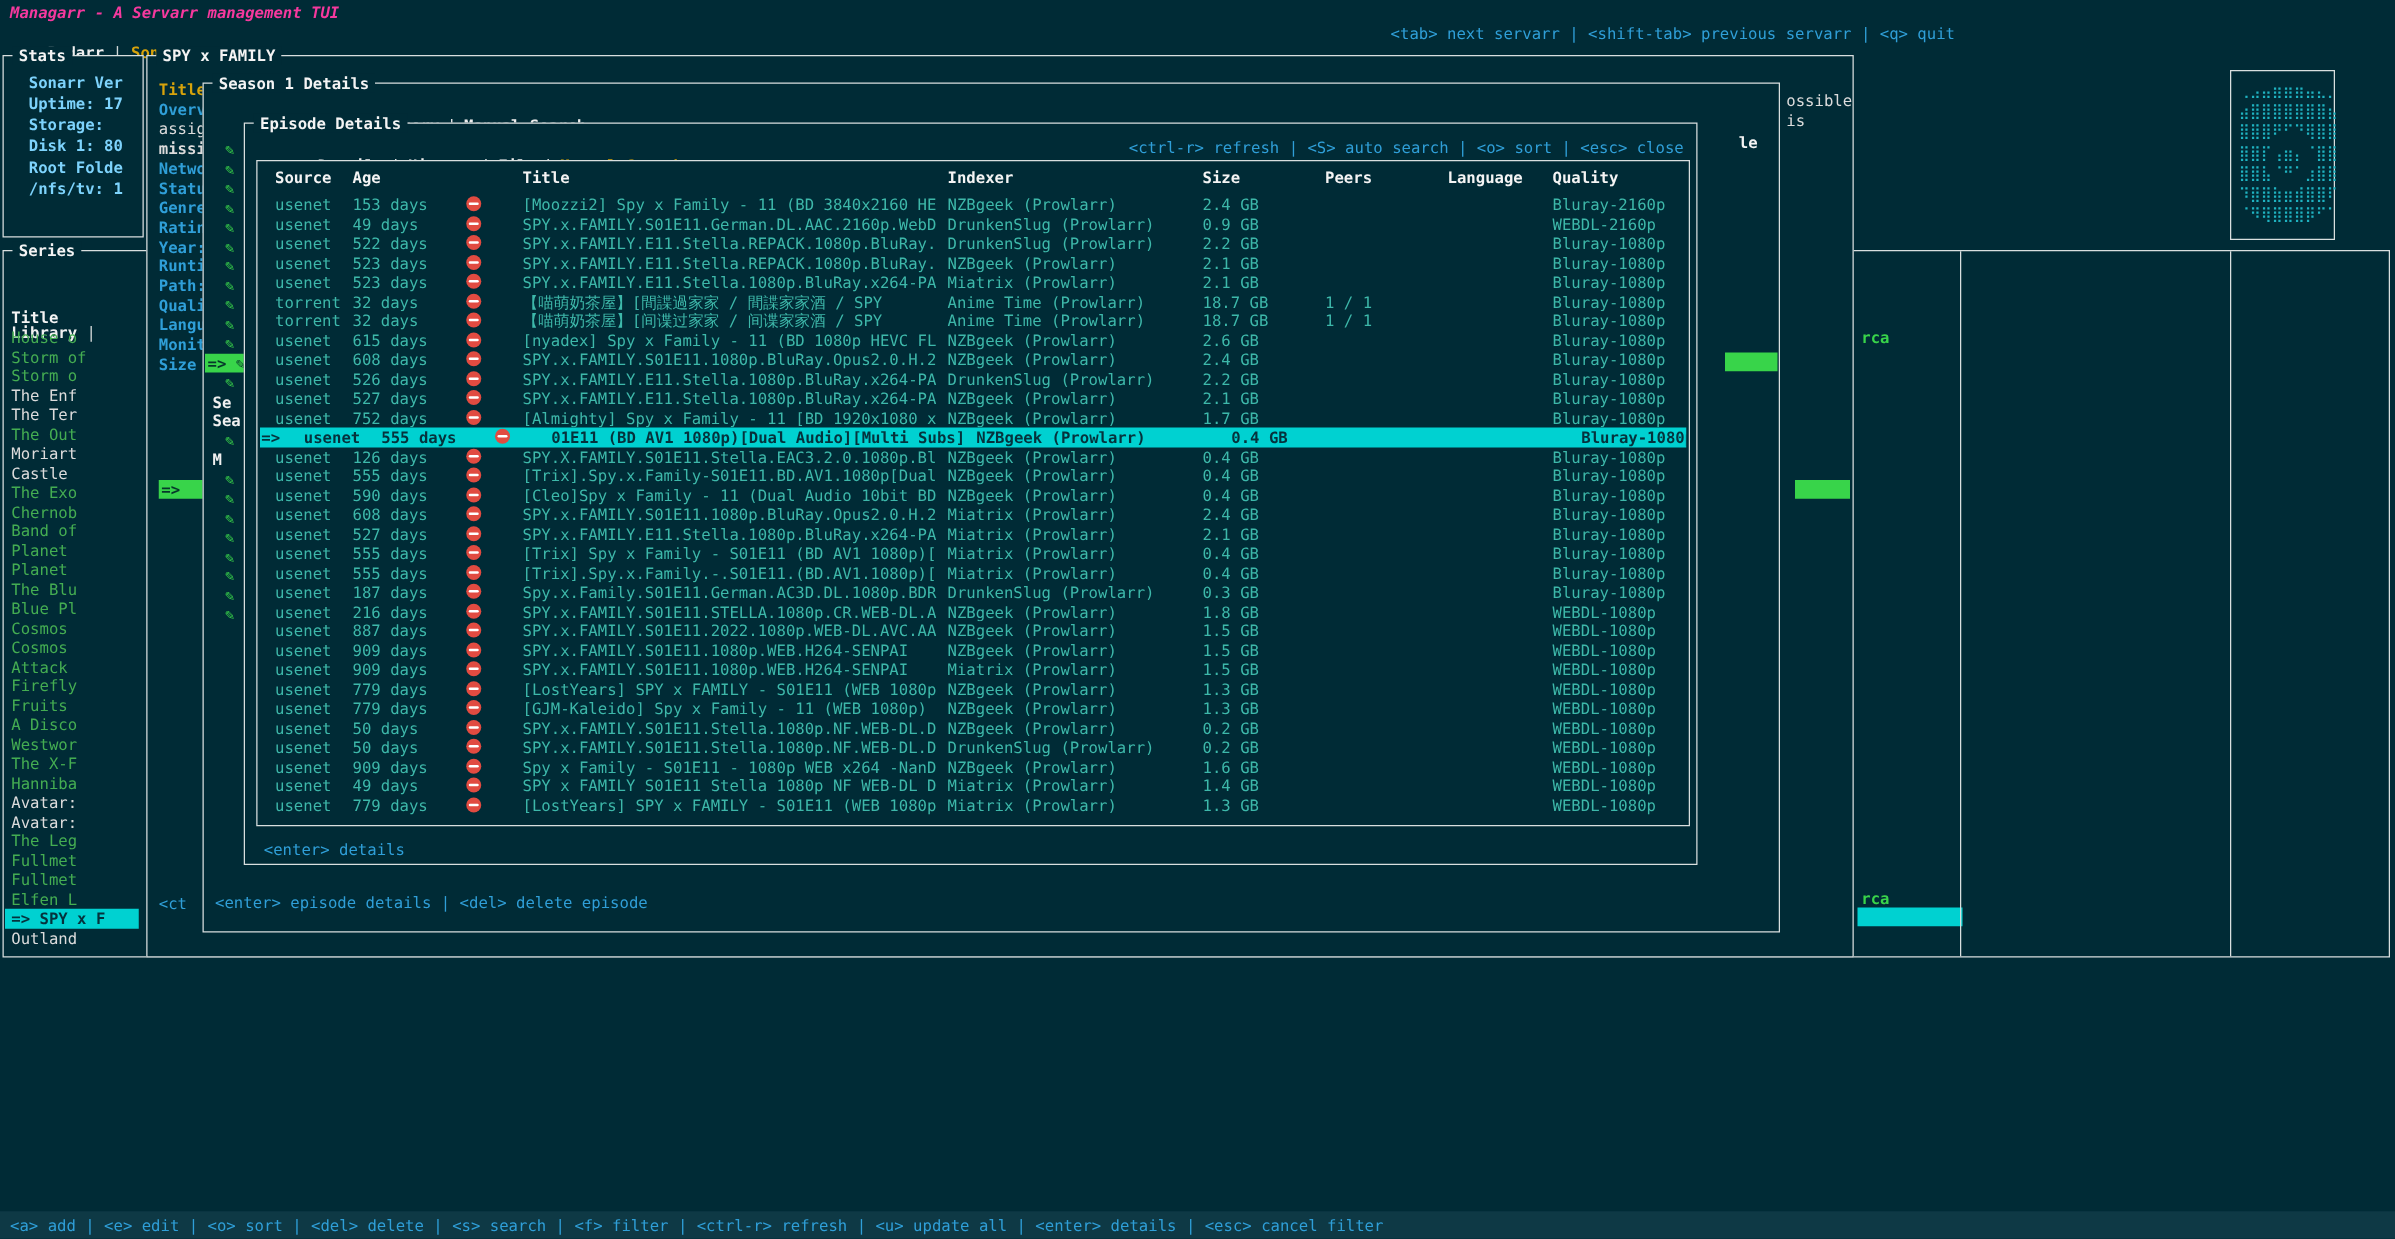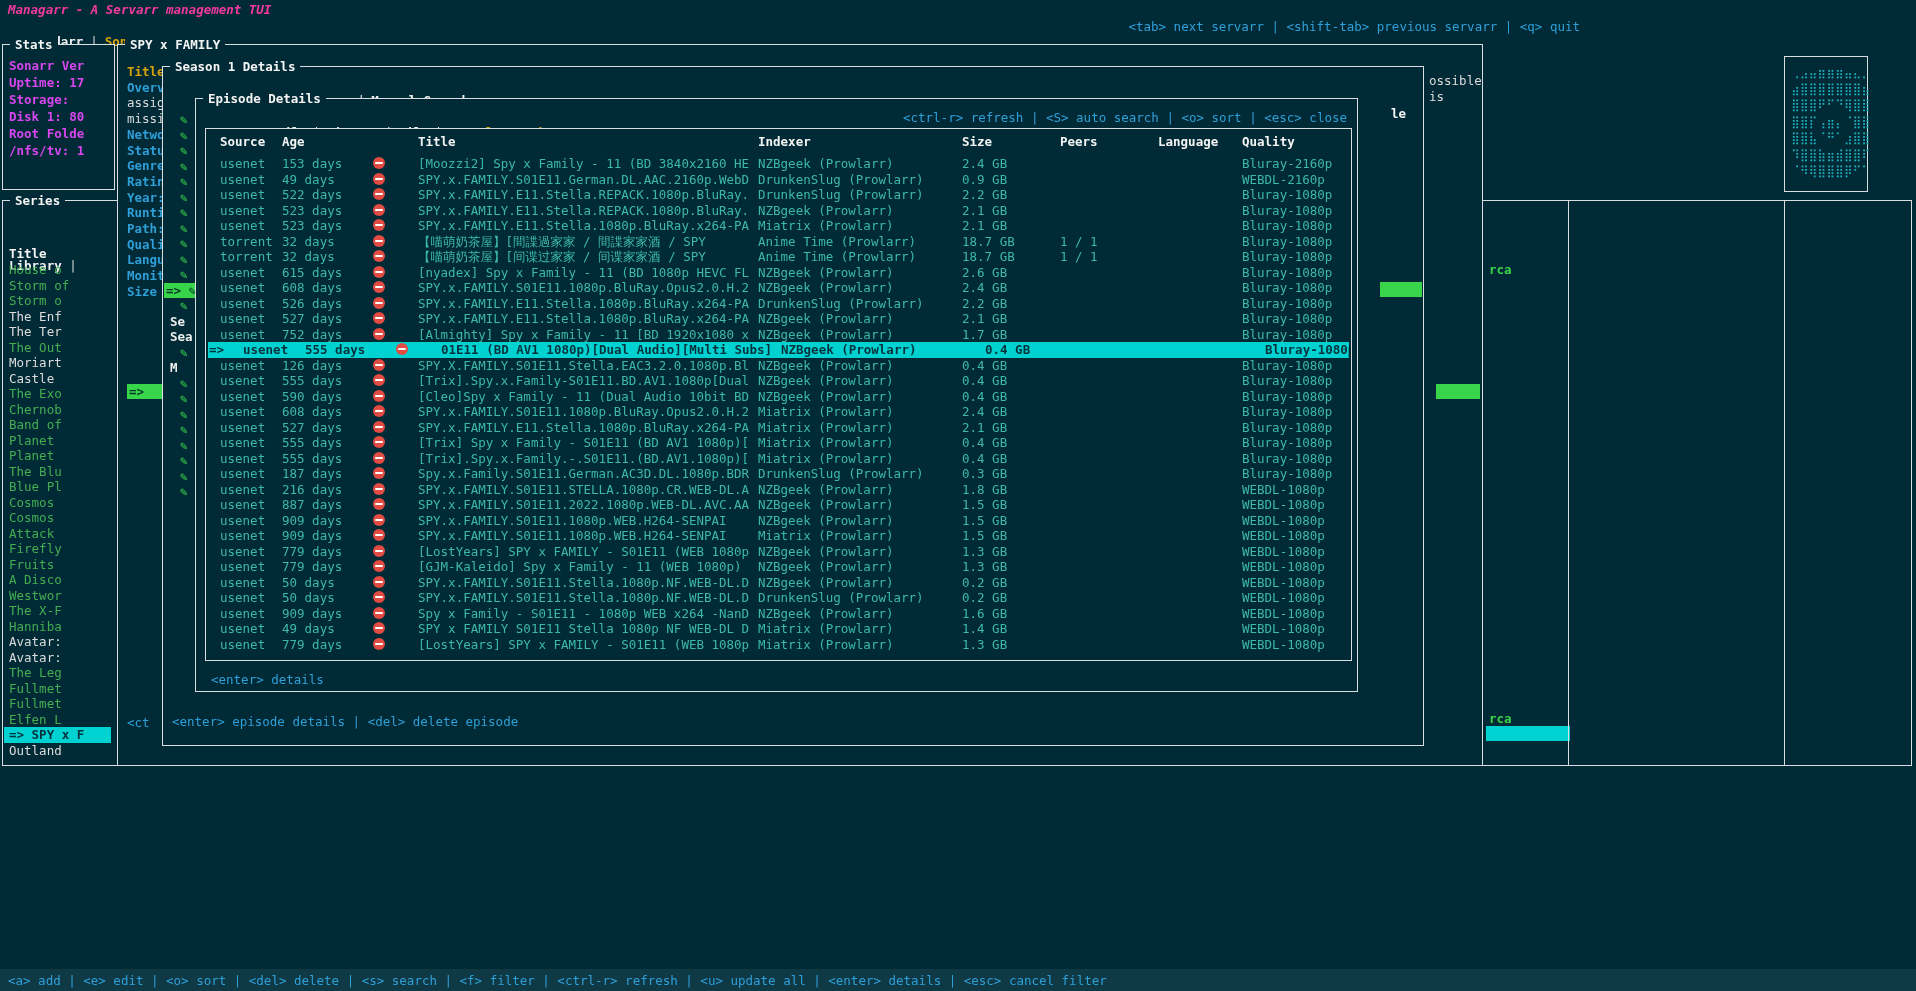--- a/index.html
+++ b/index.html
@@ -20,27 +20,27 @@
   html,body{width:1916px;height:991px;background:var(--bg);overflow:hidden;}
   body{font-family:"DejaVu Sans Mono","DejaVu Sans",monospace;font-size:12.5px;line-height:15px;color:var(--white);}
   .screen{position:relative;width:1588px;height:991px;background:var(--bg);}
   .box{position:absolute;border:1px solid var(--border);background:var(--bg);}
   .box-title{position:absolute;top:-8px;left:7px;background:var(--bg);padding:0 5px;font-weight:bold;color:#f4f4f4;white-space:pre;}
   .t-title{position:absolute;left:8px;top:2px;color:var(--pink);font-weight:bold;font-style:italic;white-space:pre;}
   .t-tabs{position:absolute;left:8px;top:19px;white-space:pre;}
   .tab-white{color:#f0f0f0;font-weight:bold;}
   .tab-yellow{color:var(--yellow);font-weight:bold;}
   .t-sep{padding:0 7px;color:#cfd6d6;}
-  .t-help{position:absolute;right:8px;top:19px;color:var(--blue);white-space:pre;}
+  .t-help{position:absolute;right:24px;top:19px;color:var(--blue);white-space:pre;}
   .helptext{position:absolute;color:var(--blue);white-space:pre;}
   .tabrow{position:absolute;white-space:pre;font-weight:bold;}
   .tab-active{color:var(--yellow);}
   .tab-plain{color:#ececec;}
   .sep2{color:#ececec;font-weight:normal;padding:0 6px;}
-  .tline{position:absolute;left:6px;font-weight:bold;color:#d946ef;white-space:pre;}
+  .tline{position:absolute;left:20px;font-weight:bold;color:#7dd3fc;white-space:pre;}
   .lib-tab{position:absolute;left:6px;top:11px;color:#f0f0f0;white-space:pre;font-weight:bold;margin-top:46px;}
   .col-head{position:absolute;left:6px;top:45px;font-weight:bold;color:#f4f4f4;}
   .srow{position:absolute;left:1px;width:107px;height:15.5px;line-height:15.5px;padding-left:5px;overflow:hidden;white-space:pre;}
   .srow.green{color:var(--green);}
   .srow.white{color:#dcdcdc;}
   .srow.selected{background:var(--sel);color:var(--seltx);font-weight:bold;}
   .frag{position:absolute;white-space:pre;}
   .frag.green{color:var(--green2);font-weight:bold;}
   .frag.white{color:#dcdcdc;}
   .frag.whitebold{color:#f4f4f4;font-weight:bold;}
@@ -139,21 +139,21 @@
   <div class="box" style="left:1784px;top:56px;width:84px;height:136px;">
     <div id="logo-lines"><div>⢀⣠⣤⣶⣶⣶⣤⣄⡀</div><div>⣴⣿⣿⣿⣿⣿⣿⣿⣦</div><div>⣿⣿⣿⠟⠋⠙⢿⣿⣿</div><div>⣿⣿⡏⢠⣶⡄⠈⣿⣿</div><div>⣿⣿⣧⠈⠛⠁⣰⣿⣿</div><div>⠹⣿⣿⣷⣶⣾⣿⣿⠏</div><div>⠈⠻⢿⣿⣿⣿⡿⠋⠁</div></div>
   </div>
 
   <div class="box" style="left:117px;top:44px;width:1366px;height:722px;">
     <span class="box-title">SPY x FAMILY</span>
     <div id="detail-labels">
         <div class="dlab yellow" style="top: 19px;">Title</div>
         <div class="dlab blue" style="top: 34.7px;">Overv</div>
         <div class="dlab white" style="top: 50.4px;">assig</div>
-        <div class="dlab white" style="top: 66.1px;">missi</div>
+        <div class="dlab white" style="top: 66.1px; font-weight: bold;">missi</div>
         <div class="dlab blue" style="top: 81.8px;">Netwo</div>
         <div class="dlab blue" style="top: 97.5px;">Statu</div>
         <div class="dlab blue" style="top: 113.2px;">Genre</div>
         <div class="dlab blue" style="top: 128.9px;">Ratin</div>
         <div class="dlab blue" style="top: 144.6px;">Year:</div>
         <div class="dlab blue" style="top: 160.3px;">Runti</div>
         <div class="dlab blue" style="top: 176px;">Path:</div>
         <div class="dlab blue" style="top: 191.7px;">Quali</div>
         <div class="dlab blue" style="top: 207.4px;">Langu</div>
         <div class="dlab blue" style="top: 223.1px;">Monit</div>

